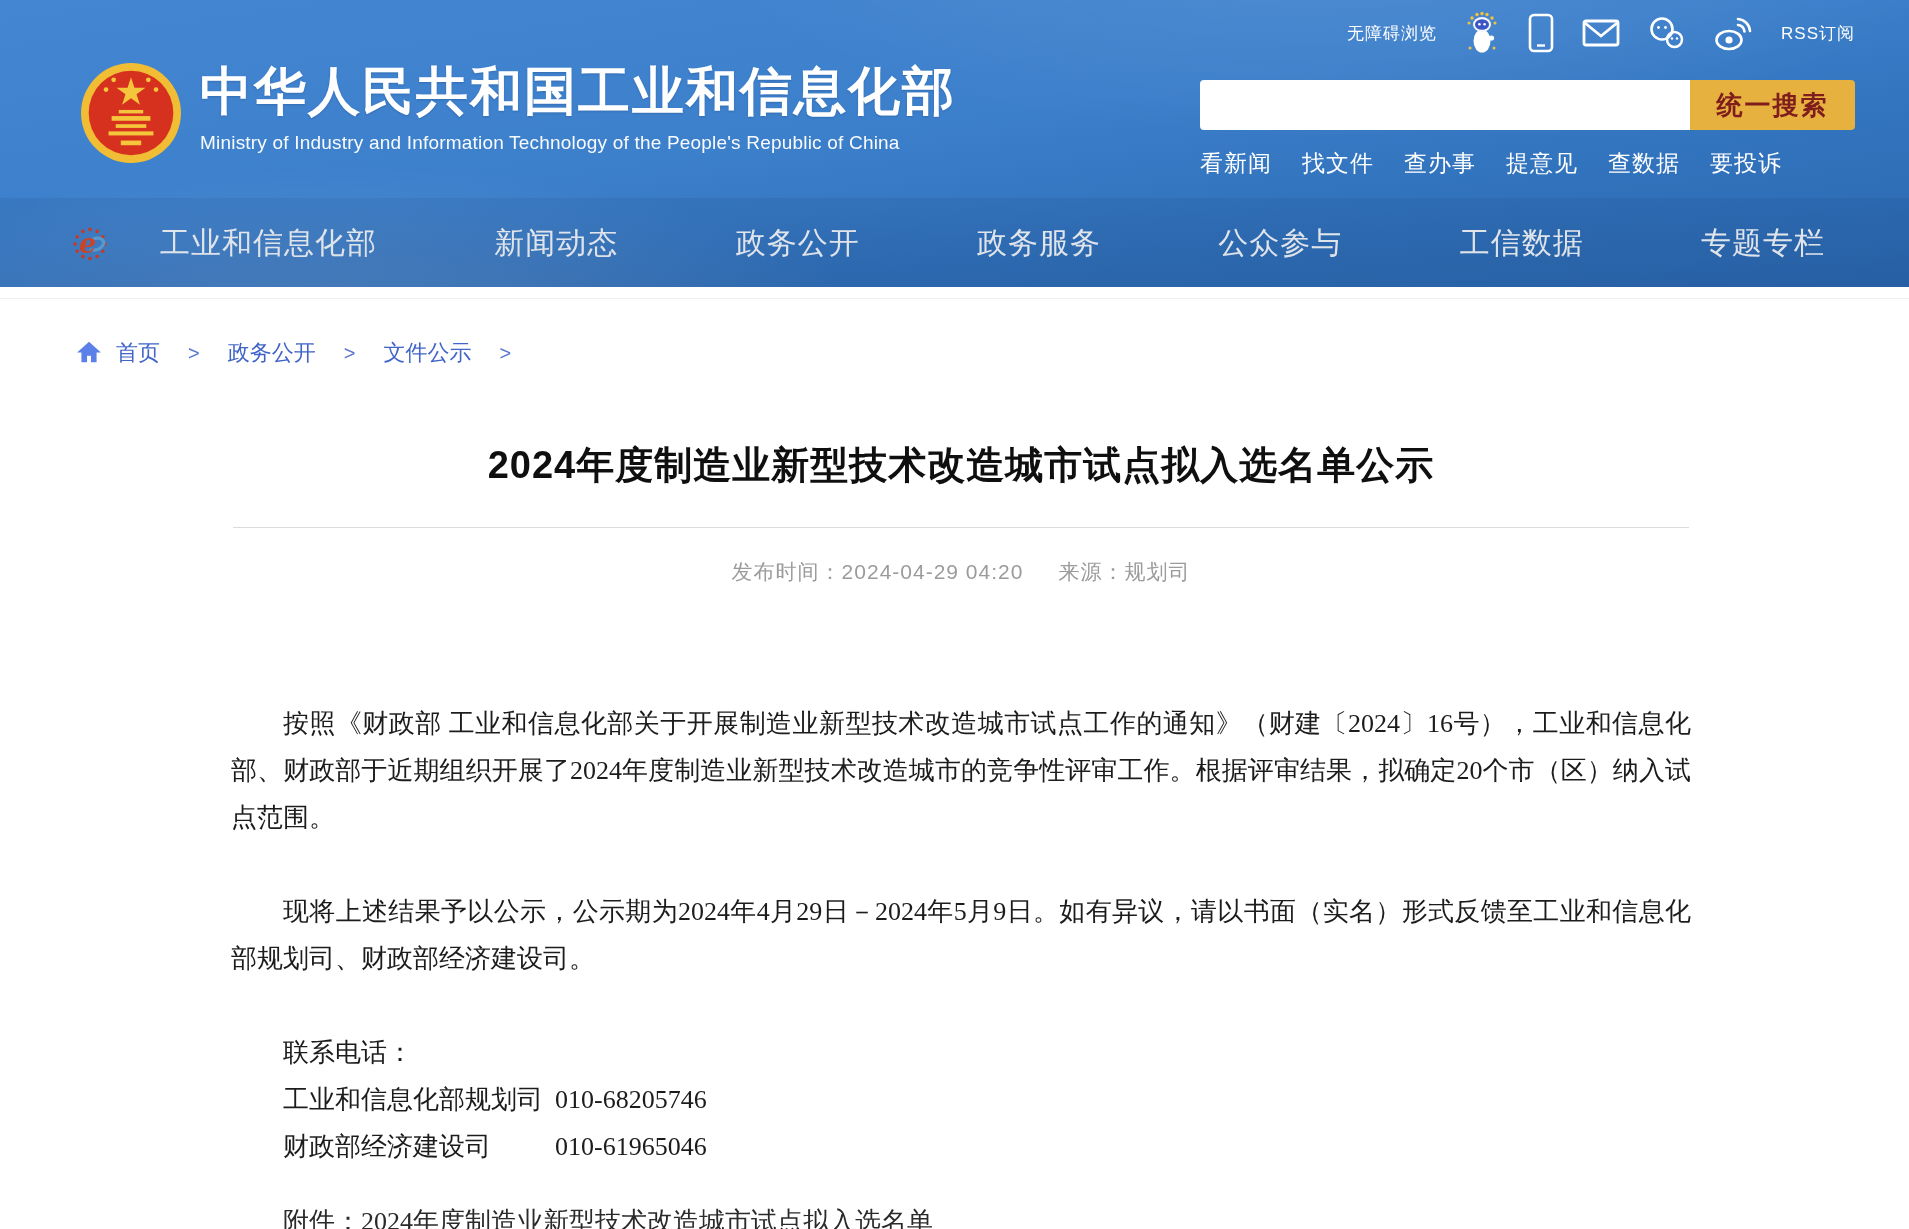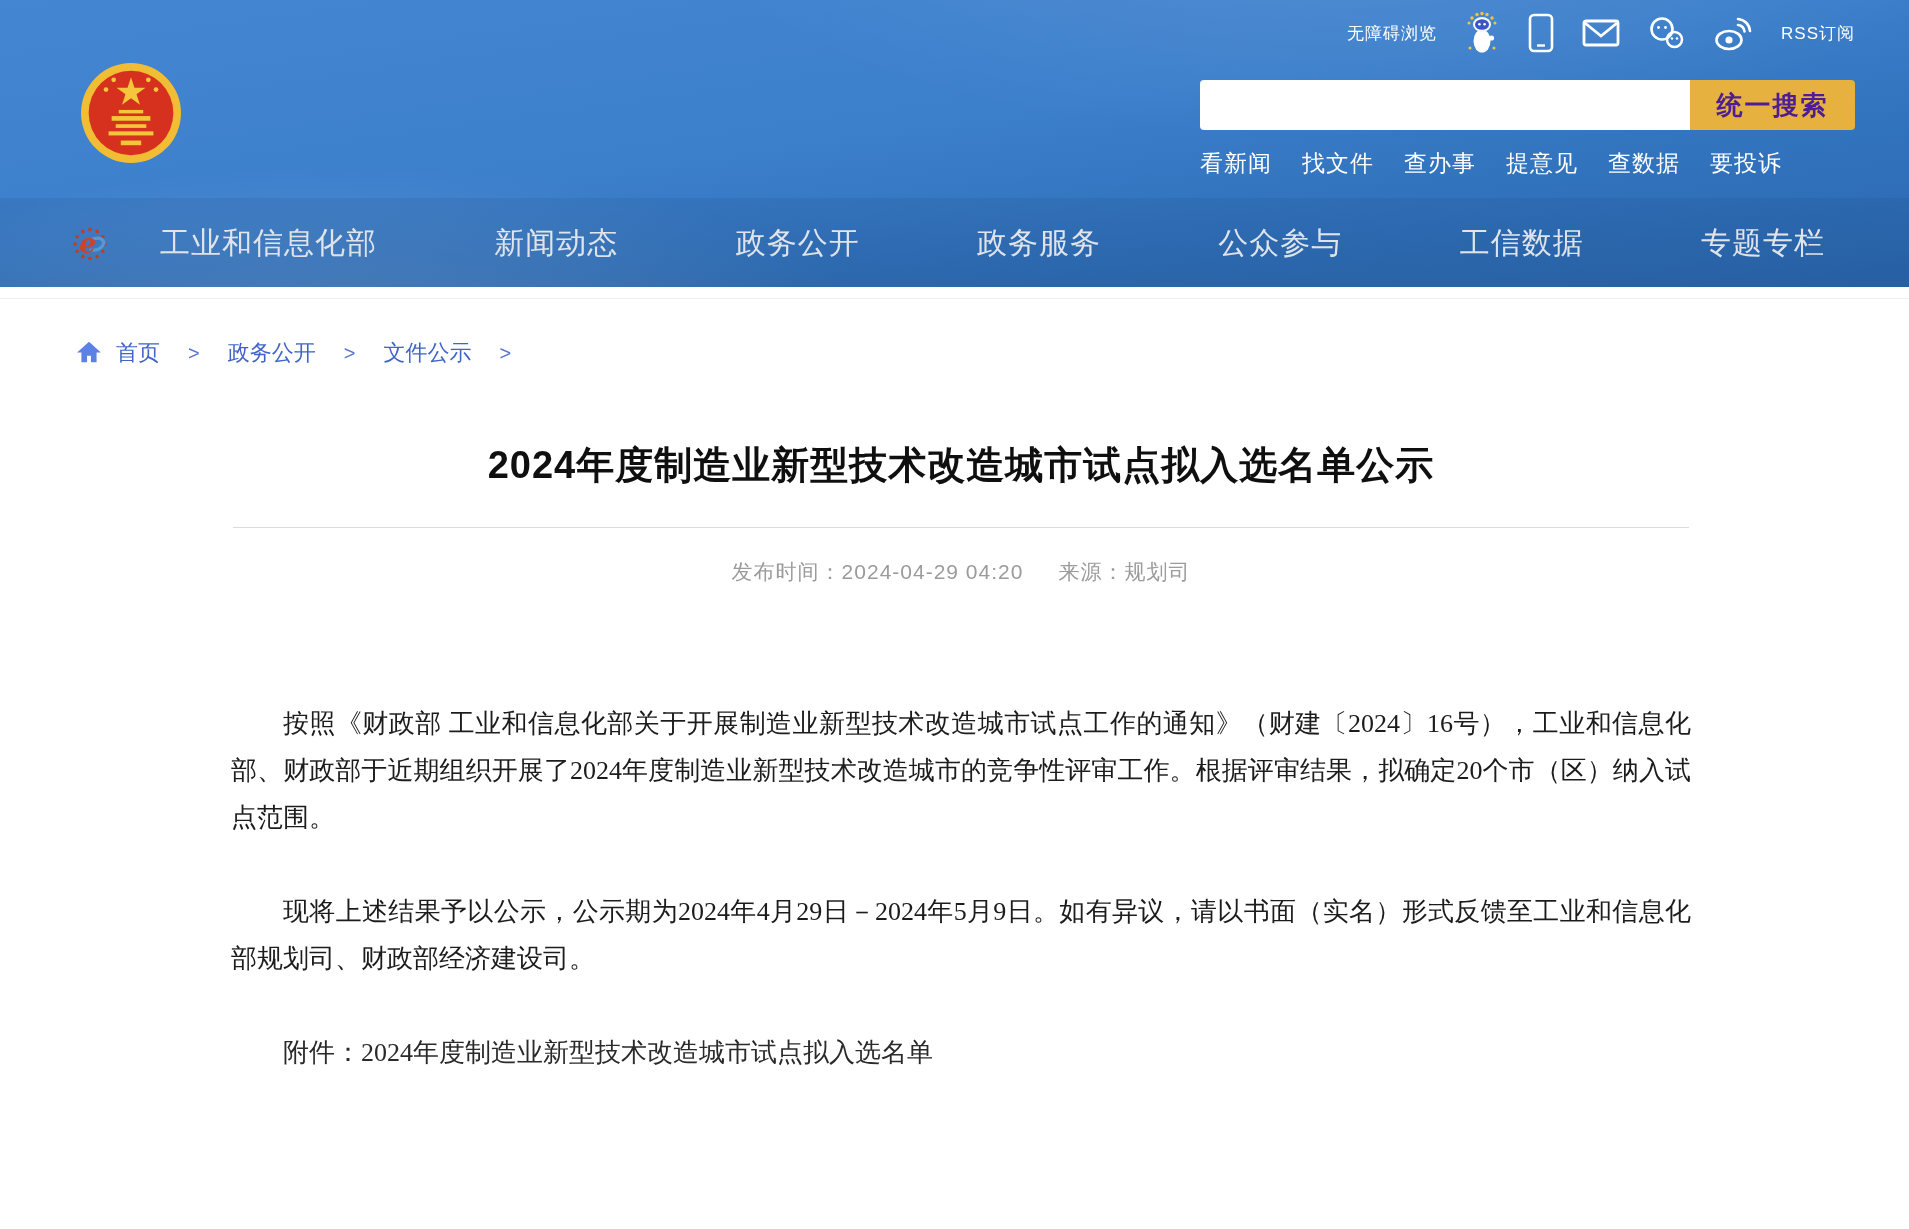--- a/index.html
+++ b/index.html
@@ -29,21 +29,21 @@
   .brand { position:absolute; left:80px; top:62px; display:flex; align-items:flex-start; z-index:3; cursor:pointer; }
   .emblem { width:102px; height:102px; }
   .brand-text { margin-left:18px; color:#fff; }
   .brand-title { font-size:52px; font-weight:bold; letter-spacing:2px; line-height:58px; text-shadow:0 1px 2px rgba(20,50,100,.25); }
   .brand-sub { margin-top:12px; font-size:19px; font-weight:500; letter-spacing:.2px; opacity:.97; }
 
   .search-bar { position:absolute; left:1200px; top:80px; width:655px; height:50px;
     display:flex; z-index:3; border-radius:4px; overflow:hidden; }
   .search-input { width:490px; height:50px; border:none; outline:none; background:#fff;
     font-size:20px; padding:0 14px; color:#333; }
-  .search-btn { width:165px; height:50px; border:none; background:#e6b13f; color:#4c1d95;
+  .search-btn { width:165px; height:50px; border:none; background:#e6b13f; color:#7f1d1d;
     font-size:26px; font-weight:bold; letter-spacing:2px; cursor:pointer;
     font-family:"Liberation Sans","DejaVu Sans",sans-serif; }
 
   .quick-links { position:absolute; left:1200px; top:148px; display:flex; gap:30px; z-index:3; }
   .quick-links .ql { color:#fff; font-size:23px; font-weight:500; letter-spacing:1px; cursor:pointer; }
   .nav-logo { position:absolute; left:72px; top:224px; }
   .nav-items { position:absolute; left:160px; top:198px; width:1665px; height:89px;
     display:flex; justify-content:space-between; align-items:center; }
   .nav-item { color:#fff; font-size:30px; font-weight:500; letter-spacing:1px;
     line-height:89px; cursor:pointer; white-space:nowrap; }
@@ -151,20 +151,24 @@
         <circle cx="33" cy="17.5" r="2.3" fill="#f5c63c"></circle>
           <circle cx="67" cy="17.5" r="2.3" fill="#f5c63c"></circle>
         <circle cx="25.5" cy="27" r="2.3" fill="#f5c63c"></circle>
           <circle cx="74.5" cy="27" r="2.3" fill="#f5c63c"></circle>
         <rect x="38" y="47" width="24" height="3.4" fill="#f5c63c"></rect>
         <rect x="31" y="53" width="38" height="4.6" fill="#f5c63c"></rect>
         <rect x="35" y="61" width="30" height="3.6" fill="#f5c63c"></rect>
         <rect x="28" y="68" width="44" height="4" fill="#f5c63c"></rect>
         <rect x="40" y="77" width="20" height="4.6" fill="#f5c63c"></rect>
       </svg>
+      <div class="brand-text">
+        <div class="brand-title">中华人民共和国工业和信息化部</div>
+        <div class="brand-sub">Ministry of Industry and Information Technology of the People's Republic of China</div>
+      </div>
     </div>
 
     <div class="search-bar">
       <input class="search-input" type="text" value="" style="">
       <button class="search-btn">统一搜索</button>
     </div>
 
     <div class="quick-links">
 
         <span class="ql">看新闻</span>
@@ -246,18 +250,32 @@
 
     <div class="article-body">
       <span>
         
       
           <p class="para">按照《财政部 工业和信息化部关于开展制造业新型技术改造城市试点工作的通知》（财建〔2024〕16号），工业和信息化部、财政部于近期组织开展了2024年度制造业新型技术改造城市的竞争性评审工作。根据评审结果，拟确定20个市（区）纳入试点范围。</p>
         
           <p class="para">现将上述结果予以公示，公示期为2024年4月29日－2024年5月9日。如有异议，请以书面（实名）形式反馈至工业和信息化部规划司、财政部经济建设司。</p>
         </span>
 
+      <div class="contact-block">
+        <div>联系电话：</div>
+        <span>
+          
+        
+            <div>
+              <span class="contact-name">工业和信息化部规划司</span><span>010-68205746</span>
+            </div>
+          
+            <div>
+              <span class="contact-name">财政部经济建设司</span><span>010-61965046</span>
+            </div>
+          </span>
+      </div>
 
       <div class="attachment">附件：2024年度制造业新型技术改造城市试点拟入选名单</div>
     </div>
   </div>
 
 </div>
 
 </body></html>

